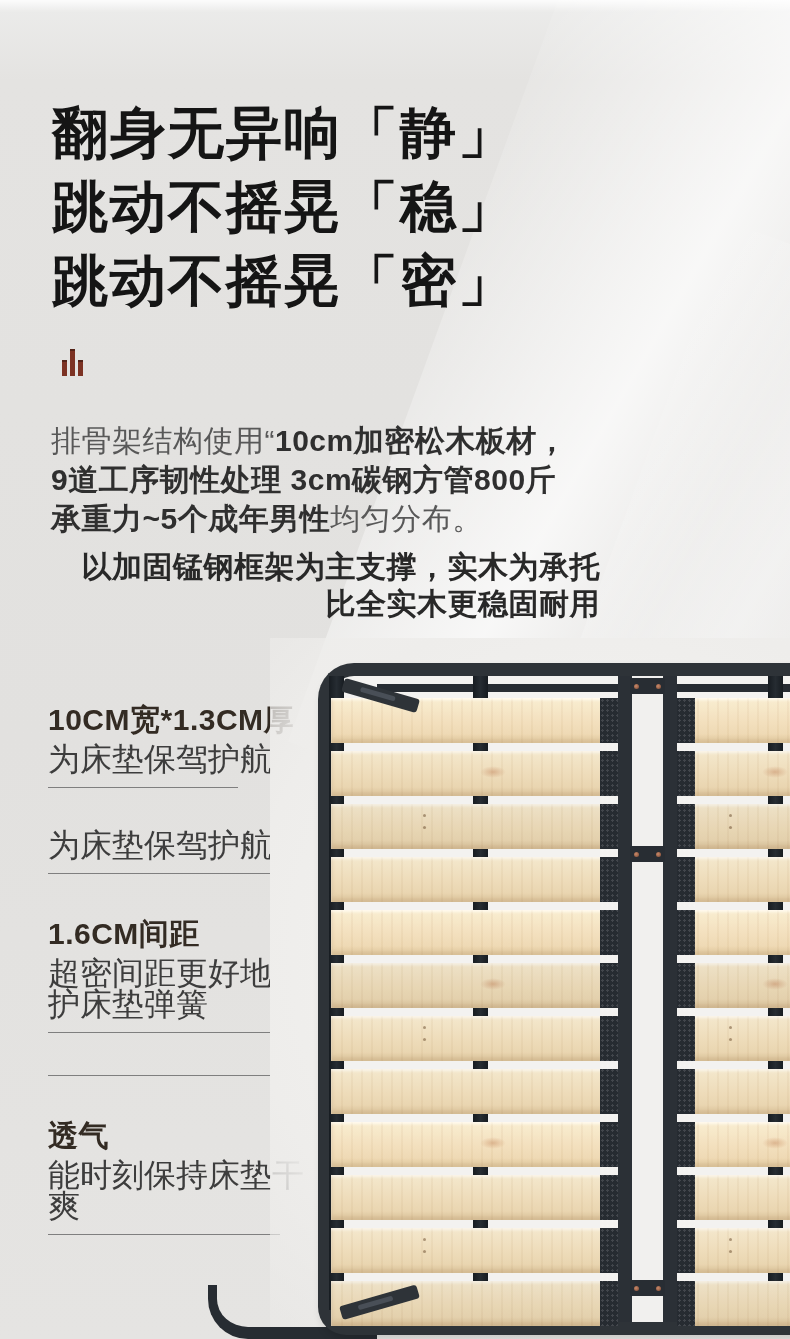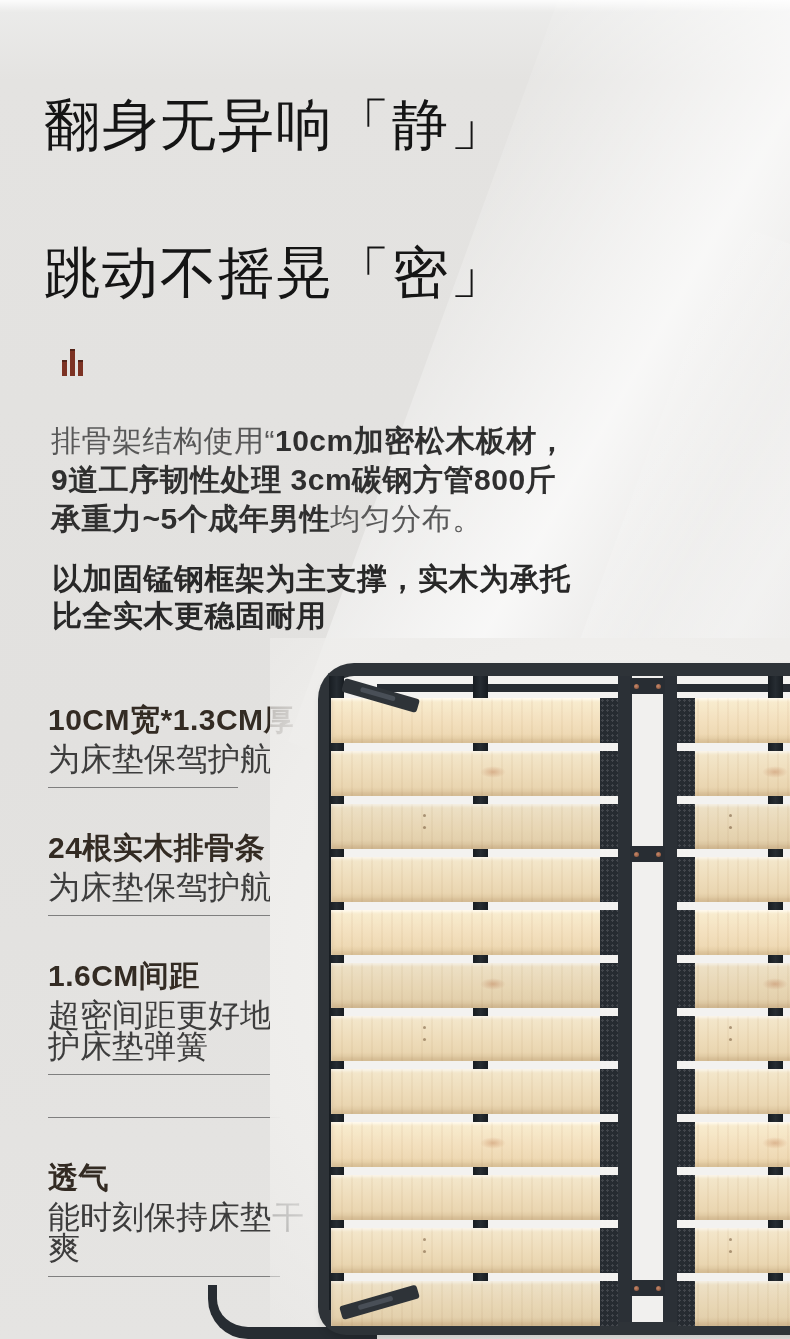--- a/index.html
+++ b/index.html
@@ -10,35 +10,35 @@
   }
   
   .streak{position:absolute;pointer-events:none;}
   .streak.s1{right:-170px;top:-120px;width:520px;height:980px;transform:rotate(20deg);
     background:linear-gradient(100deg,rgba(255,255,255,0) 0%,rgba(255,255,255,0.75) 42%,rgba(255,255,255,0.25) 62%,rgba(255,255,255,0) 100%);}
   .streak.s2{right:-40px;top:240px;width:260px;height:900px;transform:rotate(20deg);
     background:linear-gradient(100deg,rgba(255,255,255,0) 0%,rgba(255,255,255,0.45) 50%,rgba(255,255,255,0) 100%);}
   .streak.s3{left:0;top:0;width:100%;height:12px;
     background:linear-gradient(180deg,rgba(255,255,255,0.85),rgba(255,255,255,0));}
 
-  .headline{position:absolute;left:44px;top:88px;margin:0;
-    font-size:56px;line-height:74px;font-weight:400;color:#151515;letter-spacing:2px;white-space:nowrap;}
+  .headline{position:absolute;left:44px;top:88px;margin:8px;
+    font-size:56px;line-height:74px;font-weight:700;color:#151515;letter-spacing:2px;white-space:nowrap;}
 
   .accent-icon{position:absolute;left:62px;top:351px;display:flex;align-items:flex-end;gap:3px;height:25px;}
   .accent-icon i{display:block;width:5px;background:#7c3223;border-top:2px solid #532217;}
   .accent-icon i.b1{height:14px;}
   .accent-icon i.b2{height:25px;}
   .accent-icon i.b3{height:14px;}
 
   .para1{position:absolute;left:40px;top:410px;margin:11px;width:560px;
     font-size:30px;line-height:39px;color:#585858;letter-spacing:0.5px;}
   .para1 .b{font-weight:700;color:#2f2f2f;}
 
-  .para2{position:absolute;left:40px;top:548px;margin:12px;width:560px;
-    font-size:30px;line-height:37px;font-weight:700;color:#282828;letter-spacing:0.5px;}
+  .para2{position:absolute;left:40px;top:548px;margin:0;width:560px;
+    font-size:30px;line-height:37px;font-weight:700;color:#282828;letter-spacing:0.5px;text-align:right;}
 
   .features{position:absolute;left:48px;top:702px;width:262px;}
   .feature{margin-bottom:42px;}
   .f-title{font-size:30px;line-height:36px;font-weight:800;color:#332b23;letter-spacing:0.5px;}
   .f-desc{font-size:32px;line-height:31px;color:#3d3d3d;margin-top:6px;}
   .f-div{height:1px;background:#7f7f7f;margin-top:12px;width:232px;}
   .feature:nth-child(1) .f-div{width:190px;}
 
   
   .photo{position:absolute;left:300px;top:648px;width:490px;height:691px;}
@@ -89,21 +89,21 @@
 </head>
 <body>
 
 <div class="page">
   <div class="streak s1"></div>
   <div class="streak s2"></div>
   <div class="streak s3"></div>
 
   <h1 class="headline">
     <span>翻身无异响「静」</span><br>
-    <br>
+    <span>跳动不摇晃「稳」</span><br>
     <span>跳动不摇晃「密」</span>
   </h1>
 
   <div class="accent-icon">
     <i class="b1"></i>
       <i class="b2"></i>
       <i class="b3"></i>
   </div>
 
   <p class="para1" id="para1"><span>排骨架结构使用“</span><span class="b">10cm加密松木板材，</span><br><span class="b">9道工序韧性处理 3cm碳钢方管800斤</span><br><span class="b">承重力~5个成年男性</span><span>均匀分布。</span></p>
@@ -113,21 +113,20 @@
     <span>比全实木更稳固耐用</span>
   </p>
 
   <div class="features" id="features">
       <div class="feature">
         <div class="f-title">10CM宽*1.3CM厚</div>
         <div class="f-desc">为床垫保驾护航</div>
         <div class="f-div"></div>
       </div>
       <div class="feature">
-        <div class="f-title">24根实木排骨条</div>
         <div class="f-desc">为床垫保驾护航</div>
         <div class="f-div"></div>
       </div>
       <div class="feature">
         <div class="f-title">1.6CM间距</div>
         <div class="f-desc">超密间距更好地保护床垫弹簧</div>
         <div class="f-div"></div>
       </div>
       <div class="feature">
         <div class="f-div"></div>

